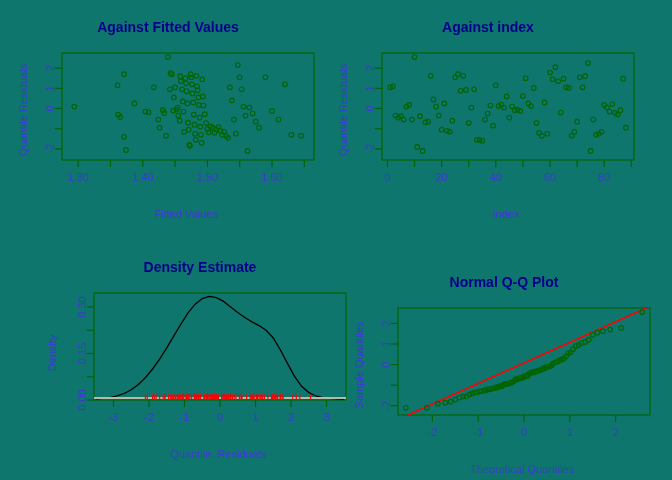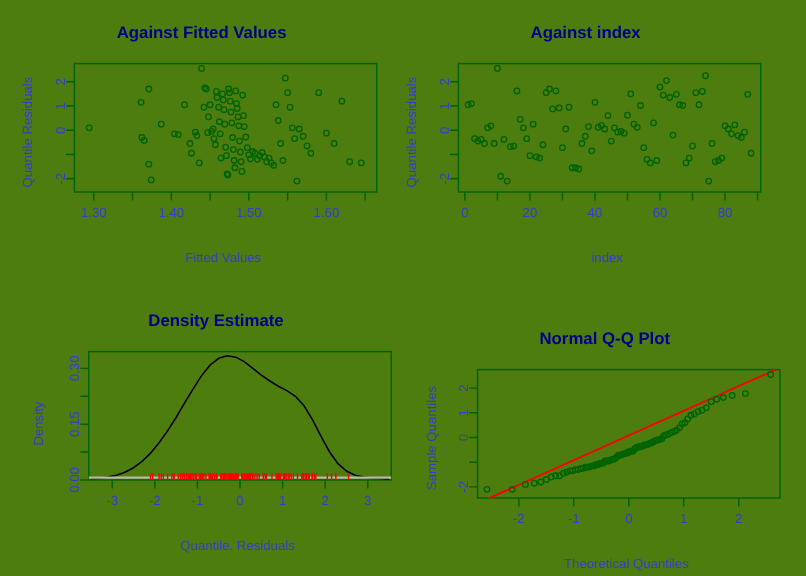--- a/index.html
+++ b/index.html
@@ -11,30 +11,30 @@
   body {
     width: 672px;
     height: 480px;
     overflow: hidden;
     font-family: "Liberation Sans", sans-serif;
   }
   #canvas {
     position: relative;
     width: 672px;
     height: 480px;
-    background: #4d7c0f;
+    background: #0f766e;
   }
   .panel {
     position: absolute;
     width: 336px;
     height: 240px;
   }
   .panel-tl { left: 0;   top: 0; }
   .panel-tr { left: 320px; top: 0; }
-  .panel-bl { left: 12px;   top: 240px; }
+  .panel-bl { left: 0;   top: 240px; padding-left: 32px; }
   .panel-br { left: 336px; top: 255px; }
 
   .panel svg {
     display: block;
     width: 336px;
     height: 240px;
   }
   .ttl {
     font-family: "Liberation Sans", sans-serif;
     font-size: 14px;

